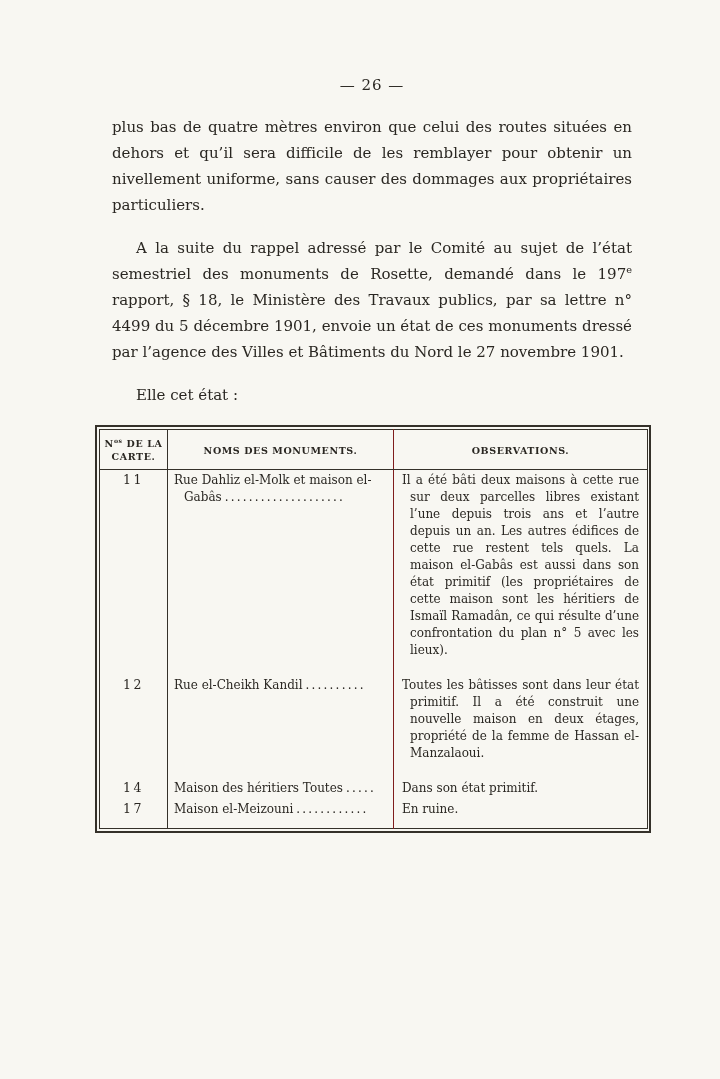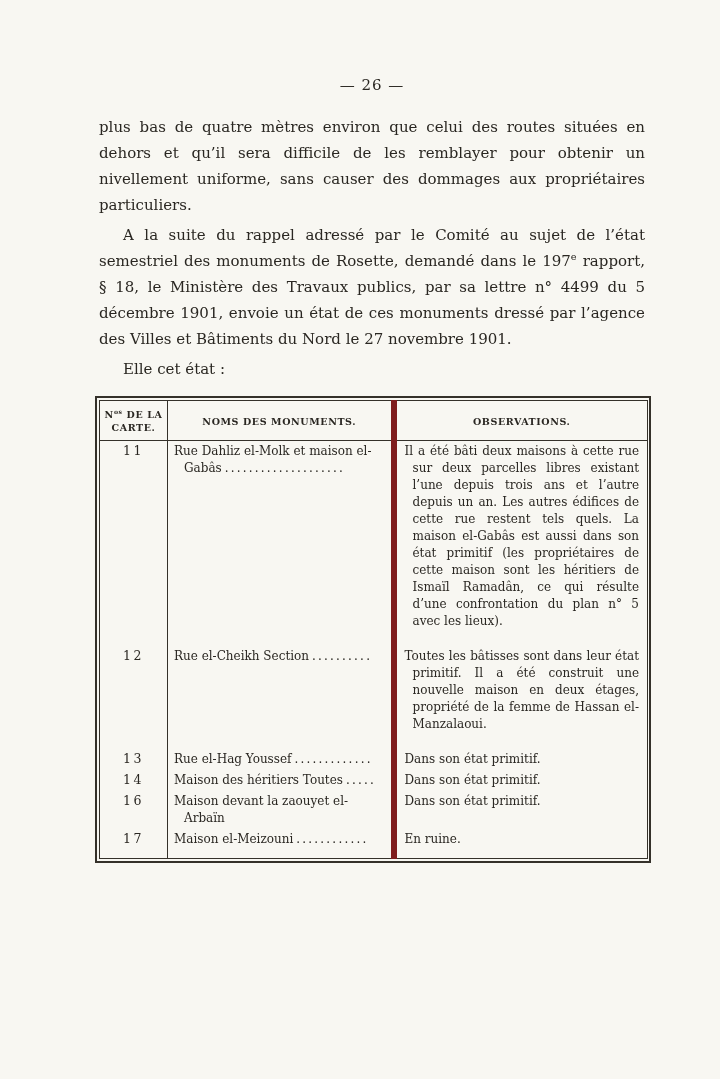--- a/index.html
+++ b/index.html
@@ -12,21 +12,21 @@
   }
   .scan { position:relative; width:634px; height:1079px;text-decoration:underline; }
   .content {
     position:absolute; left:95px; top:76px; width:554px;
   }
   .pagenum {
     text-align:center; font-size:15px; letter-spacing:1px;
     margin:0 0 20px 0;
   }
   p.body {
-    margin:4px; font-size:15px; line-height:26px;
+    margin:17px; font-size:15px; line-height:26px;
     text-align:justify;
   }
   p.indent { text-indent:24px; }
   h2.heading {
     margin:16px 0 15px 0;
     text-align:center;
     font-size:11px; font-weight:700; letter-spacing:1.4px;
   }
   p.intro { margin-top:2px; }
   .sup { vertical-align:super; font-size:0.65em; line-height:0; }
@@ -49,21 +49,21 @@
   col.c2 { width:226px; }
   col.c3 { width:254px; }
   th {
     font-size:9.5px; font-weight:700; letter-spacing:0.6px;
     text-align:center; vertical-align:middle;
     line-height:13px;
     padding:7px 3px 6px 3px;
     border-bottom:1px solid #35312a;
   }
   th.b1, td.num { border-right:1px solid #35312a; }
-  th.b2, td.name { border-right:6px solid #7f1d1d; }
+  th.b2, td.name { border-right:1px solid #7f1d1d; }
   td { vertical-align:top; }
   td.num {
     text-align:center; font-size:12.5px; letter-spacing:2.5px;
     padding-top:2px;
   }
   td.name {
     font-size:12px; line-height:17px;
     padding:2px 4px 2px 16px; text-indent:-10px;
   }
   td.obs {
@@ -108,36 +108,26 @@
           </tr>
         </thead>
         <tbody>
           <tr class="sp">
             <td class="num">11</td>
             <td class="name"><span>Rue Dahliz el-Molk et maison el-Gabâs</span><span class="dots">....................</span></td>
             <td class="obs">Il a été bâti deux maisons à cette rue sur deux parcelles libres existant l’une depuis trois ans et l’autre depuis un an. Les autres édifices de cette rue restent tels quels. La maison el-Gabâs est aussi dans son état primitif (les propriétaires de cette maison sont les héritiers de Ismaïl Ramadân, ce qui résulte d’une confrontation du plan n° 5 avec les lieux).</td>
           </tr>
           <tr class="sp">
             <td class="num">12</td>
-            <td class="name"><span>Rue el-Cheikh Section</span><span class="dots">..........</span></td>
+            <td class="name"><span>Rue el-Cheikh Kandil</span><span class="dots">..........</span></td>
             <td class="obs">Toutes les bâtisses sont dans leur état primitif. Il a été construit une nouvelle maison en deux étages, propriété de la femme de Hassan el-Manzalaoui.</td>
-          </tr>
-          <tr class="single">
-            <td class="num">13</td>
-            <td class="name"><span>Rue el-Hag Youssef</span><span class="dots">.............</span></td>
-            <td class="obs">Dans son état primitif.</td>
           </tr>
           <tr class="single">
             <td class="num">14</td>
             <td class="name"><span>Maison des héritiers Toutes</span><span class="dots">.....</span></td>
-            <td class="obs">Dans son état primitif.</td>
-          </tr>
-          <tr class="single">
-            <td class="num">16</td>
-            <td class="name"><span>Maison devant la zaouyet el-Arbaïn</span><span class="dots"></span></td>
             <td class="obs">Dans son état primitif.</td>
           </tr>
           <tr class="single last">
             <td class="num">17</td>
             <td class="name"><span>Maison el-Meizouni</span><span class="dots">............</span></td>
             <td class="obs">En ruine.</td>
           </tr>
         </tbody>
       </table>
     </div>

